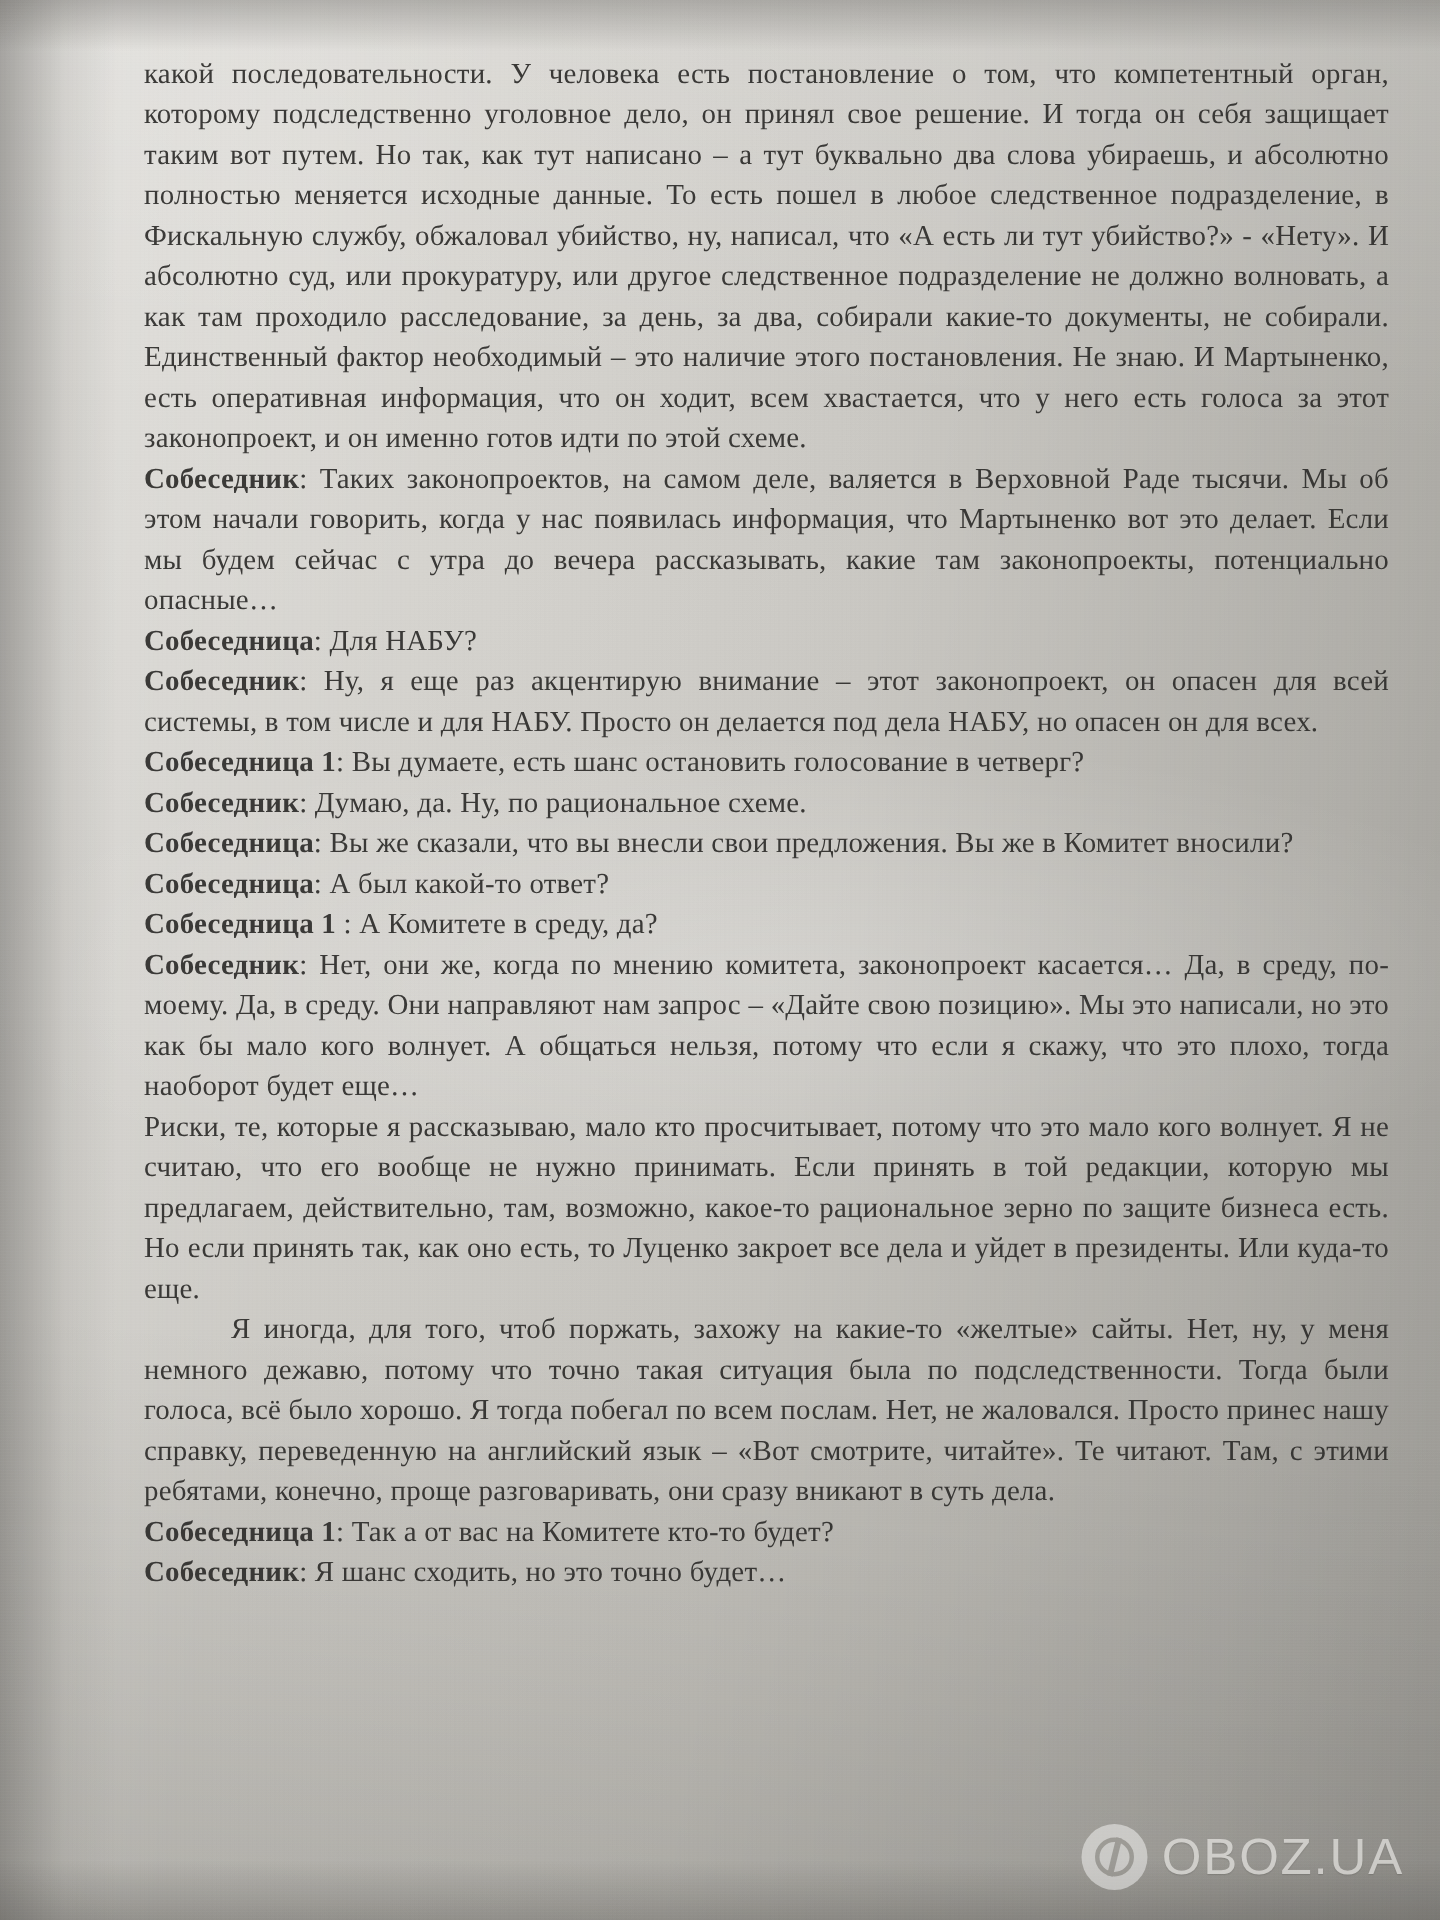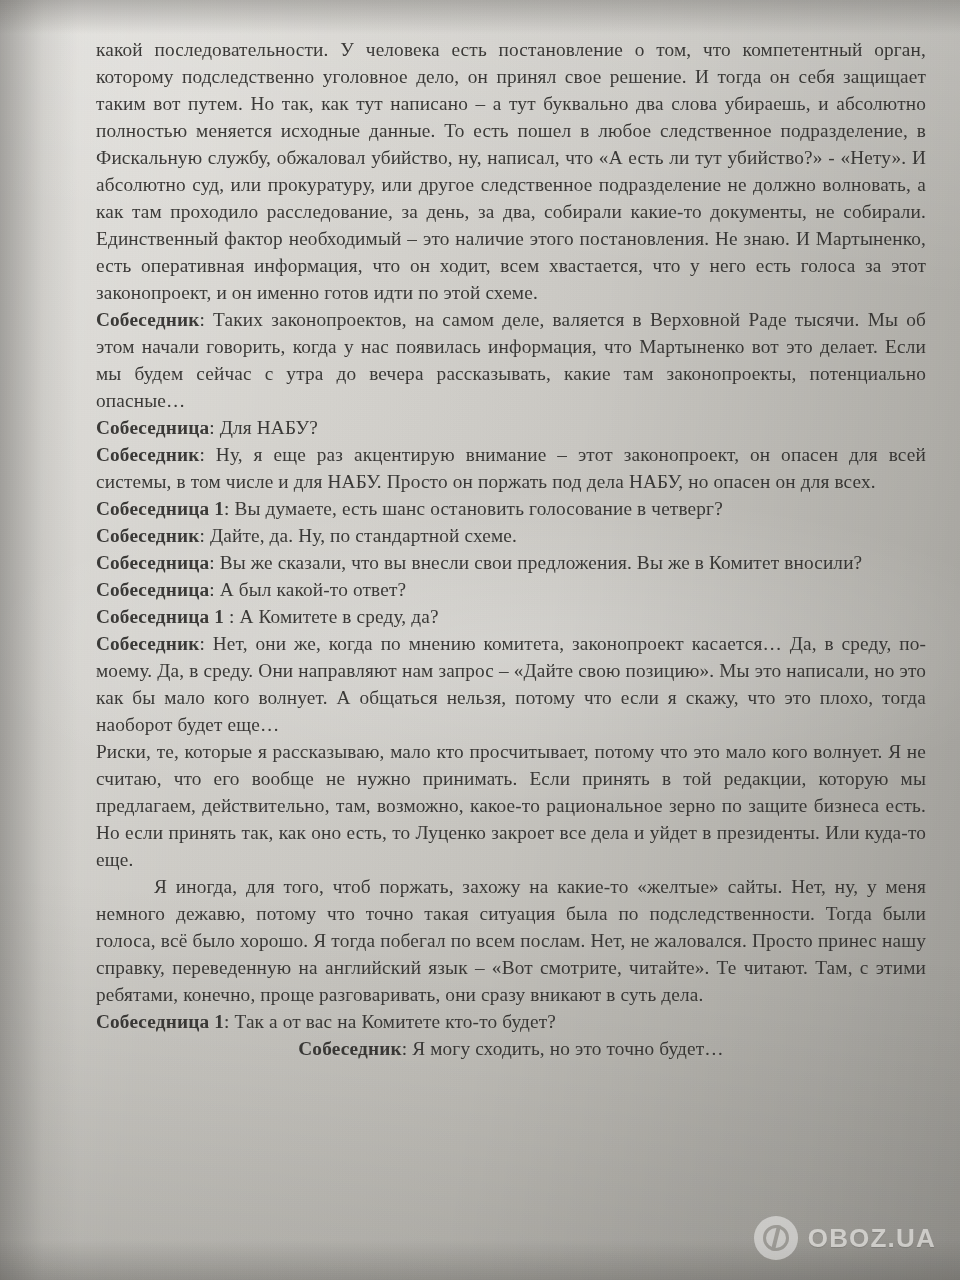--- a/index.html
+++ b/index.html
@@ -73,21 +73,21 @@
   }
   #text-body p {
     margin: 0;
   }
   .para-indent {
     text-indent: 58px;
   }
   .speaker {
     font-weight: bold;
   }
-  .last-line { text-align: center; }
+  .last-line { text-align: left; }
 
   
   #watermark {
     position: absolute;
     right: 24px;
     bottom: 20px;
     display: flex;
     align-items: center;
     gap: 10px;
     opacity: 0.62;
@@ -113,22 +113,22 @@
   #watermark .mark::after {
     content: "";
     position: absolute;
     left: 20px; top: 9px;
     width: 4px; height: 26px;
     background: #9d9b96;
     transform: rotate(14deg);
   }
   #watermark .wm-text {
     font-family: "Liberation Sans", sans-serif;
-    font-weight: bold;
-    font-size: 26px;
+    font-weight: normal;
+    font-size: 34px;
     letter-spacing: 1.2px;
     color: #f2f1ee;
     text-shadow: 0 1px 1px rgba(0,0,0,0.22);
   }
   .noise {
     position: absolute;
     inset: 0;
     pointer-events: none;
     opacity: 0.12;
     background-image:
@@ -151,42 +151,42 @@
 
   <div id="text-body">
 
     <p><span>какой последовательности. У человека есть постановление о том, что компетентный орган, которому подследственно уголовное дело, он принял свое решение. И тогда он себя защищает таким вот путем. Но так, как тут написано – а тут буквально два слова убираешь, и абсолютно полностью меняется исходные данные. То есть пошел в любое следственное подразделение, в Фискальную службу, обжаловал убийство, ну, написал, что «А есть ли тут убийство?» - «Нету». И абсолютно суд, или прокуратуру, или другое следственное подразделение не должно волновать, а как там проходило расследование, за день, за два, собирали какие-то документы, не собирали. Единственный фактор необходимый – это наличие этого постановления. Не знаю. И Мартыненко, есть оперативная информация, что он ходит, всем хвастается, что у него есть голоса за этот законопроект, и он именно готов идти по этой схеме.</span></p>
 
 
     <p><span class="speaker">Собеседник</span><span>: Таких законопроектов, на самом деле, валяется в Верховной Раде тысячи. Мы об этом начали говорить, когда у нас появилась информация, что Мартыненко вот это делает. Если мы будем сейчас с утра до вечера рассказывать, какие там законопроекты, потенциально опасные…</span></p>
 
     <p><span class="speaker">Собеседница</span><span class="last-line">: Для НАБУ?</span></p>
 
-    <p><span class="speaker">Собеседник</span><span>: Ну, я еще раз акцентирую внимание – этот законопроект, он опасен для всей системы, в том числе и для НАБУ. Просто он поржать под дела НАБУ, но опасен он для всех.</span></p>
+    <p><span class="speaker">Собеседник</span><span>: Ну, я еще раз акцентирую внимание – этот законопроект, он опасен для всей системы, в том числе и для НАБУ. Просто он делается под дела НАБУ, но опасен он для всех.</span></p>
 
     <p><span class="speaker">Собеседница 1</span><span>: Вы думаете, есть шанс остановить голосование в четверг?</span></p>
 
-    <p><span class="speaker">Собеседник</span><span>: Дайте, да. Ну, по стандартной схеме.</span></p>
+    <p><span class="speaker">Собеседник</span><span>: Думаю, да. Ну, по рациональное схеме.</span></p>
 
     <p><span class="speaker">Собеседница</span><span>: Вы же сказали, что вы внесли свои предложения. Вы же в Комитет вносили?</span></p>
 
 
     <p><span class="speaker">Собеседница</span><span>:  А был какой-то ответ?</span></p>
 
     <p><span class="speaker">Собеседница 1</span><span> : А Комитете в среду, да?</span></p>
 
     <p><span class="speaker">Собеседник</span><span>:  Нет, они же, когда по мнению комитета, законопроект касается… Да, в среду, по-моему. Да, в среду. Они направляют нам запрос – «Дайте свою позицию». Мы это написали, но это как бы мало кого волнует. А общаться нельзя, потому что если я скажу, что это плохо, тогда наоборот будет еще…</span></p>
 
     <p><span>Риски, те, которые я рассказываю, мало кто просчитывает, потому что это мало кого волнует. Я не считаю, что его вообще не нужно принимать. Если принять в той редакции, которую мы предлагаем, действительно, там, возможно, какое-то рациональное зерно по защите бизнеса есть. Но если принять так, как оно есть, то Луценко закроет все дела и уйдет в президенты. Или куда-то еще.</span></p>
 
     <p class="para-indent"><span>Я иногда, для того, чтоб поржать, захожу на какие-то «желтые» сайты. Нет, ну, у меня немного дежавю, потому что точно такая ситуация была по подследственности. Тогда были голоса, всё было хорошо. Я тогда побегал по всем послам. Нет, не жаловался. Просто принес нашу справку, переведенную на английский язык – «Вот смотрите, читайте». Те читают. Там, с этими ребятами, конечно, проще разговаривать, они сразу вникают в суть дела.</span></p>
 
     <p><span class="speaker">Собеседница 1</span><span>:  Так а от вас на Комитете кто-то будет?</span></p>
 
-    <p class="last-line"><span class="speaker">Собеседник</span><span>: Я могу сходить, но это точно будет…</span></p>
+    <p class="last-line"><span class="speaker">Собеседник</span><span>: Я шанс сходить, но это точно будет…</span></p>
 
   </div>
 
   <div id="watermark">
     <span class="mark"></span>
     <span class="wm-text">OBOZ.UA</span>
   </div>
 
 </div>
 

